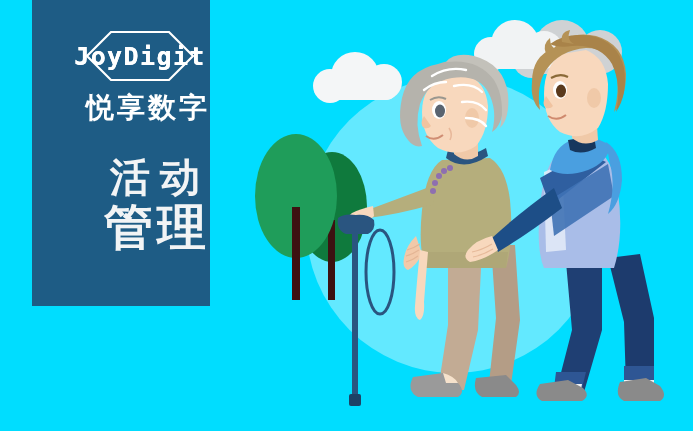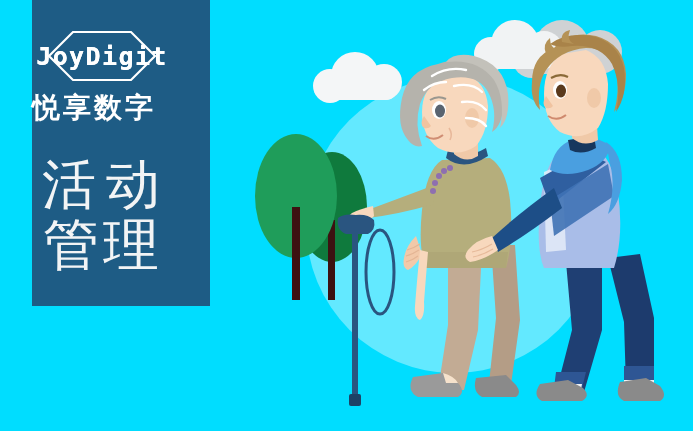--- a/index.html
+++ b/index.html
@@ -7,38 +7,38 @@
     width:693px;height:431px;overflow:hidden;
     font-family:"Liberation Sans","DejaVu Sans",sans-serif;
     background:#00ddff;
   }
   #poster{position:relative;width:693px;height:431px;background:#00ddff;overflow:hidden;}
 
   
   .panel{
     position:absolute;left:32px;top:0;width:178px;height:306px;
     background:#1e5c85;
-    display:flex;flex-direction:column;align-items:flex-start;
+    display:flex;flex-direction:column;align-items:flex-end;
   }
   .logo-wrap{position:relative;margin-top:30px;width:140px;height:52px;
     display:flex;align-items:center;justify-content:center;}
   .hexagon{position:absolute;left:50%;top:50%;transform:translate(-50%,-50%);}
   .logo-text{
     position:relative;z-index:2;color:#ffffff;font-size:25px;font-weight:bold;
     letter-spacing:1.4px;font-family:"DejaVu Sans Mono","Liberation Mono",monospace;
     text-shadow:0 0 0 #fff;white-space:nowrap;
   }
   .logo-sub{
     color:#ffffff;font-size:28px;font-weight:bold;letter-spacing:3px;
     margin-top:7px;white-space:nowrap;
   }
   .big-title{margin-top:30px;display:flex;flex-direction:column;align-items:center;}
   .t-row{color:#f2f4f5;line-height:1.0;white-space:nowrap;}
-  .t-row.r1{font-size:54px;font-weight:normal;letter-spacing:10px;text-indent:10px;}
-  .t-row.r2{font-size:56px;font-weight:normal;letter-spacing:4px;text-indent:4px;margin-top:6px;}
+  .t-row.r1{font-size:40px;font-weight:bold;letter-spacing:10px;text-indent:10px;}
+  .t-row.r2{font-size:49px;font-weight:bold;letter-spacing:4px;text-indent:4px;margin-top:6px;}
 
   
   .art{position:absolute;left:210px;top:0;width:483px;height:431px;}
   .art svg{display:block;width:100%;height:100%;}
 </style>
 </head>
 <body>
 
 <div id="poster">
 

